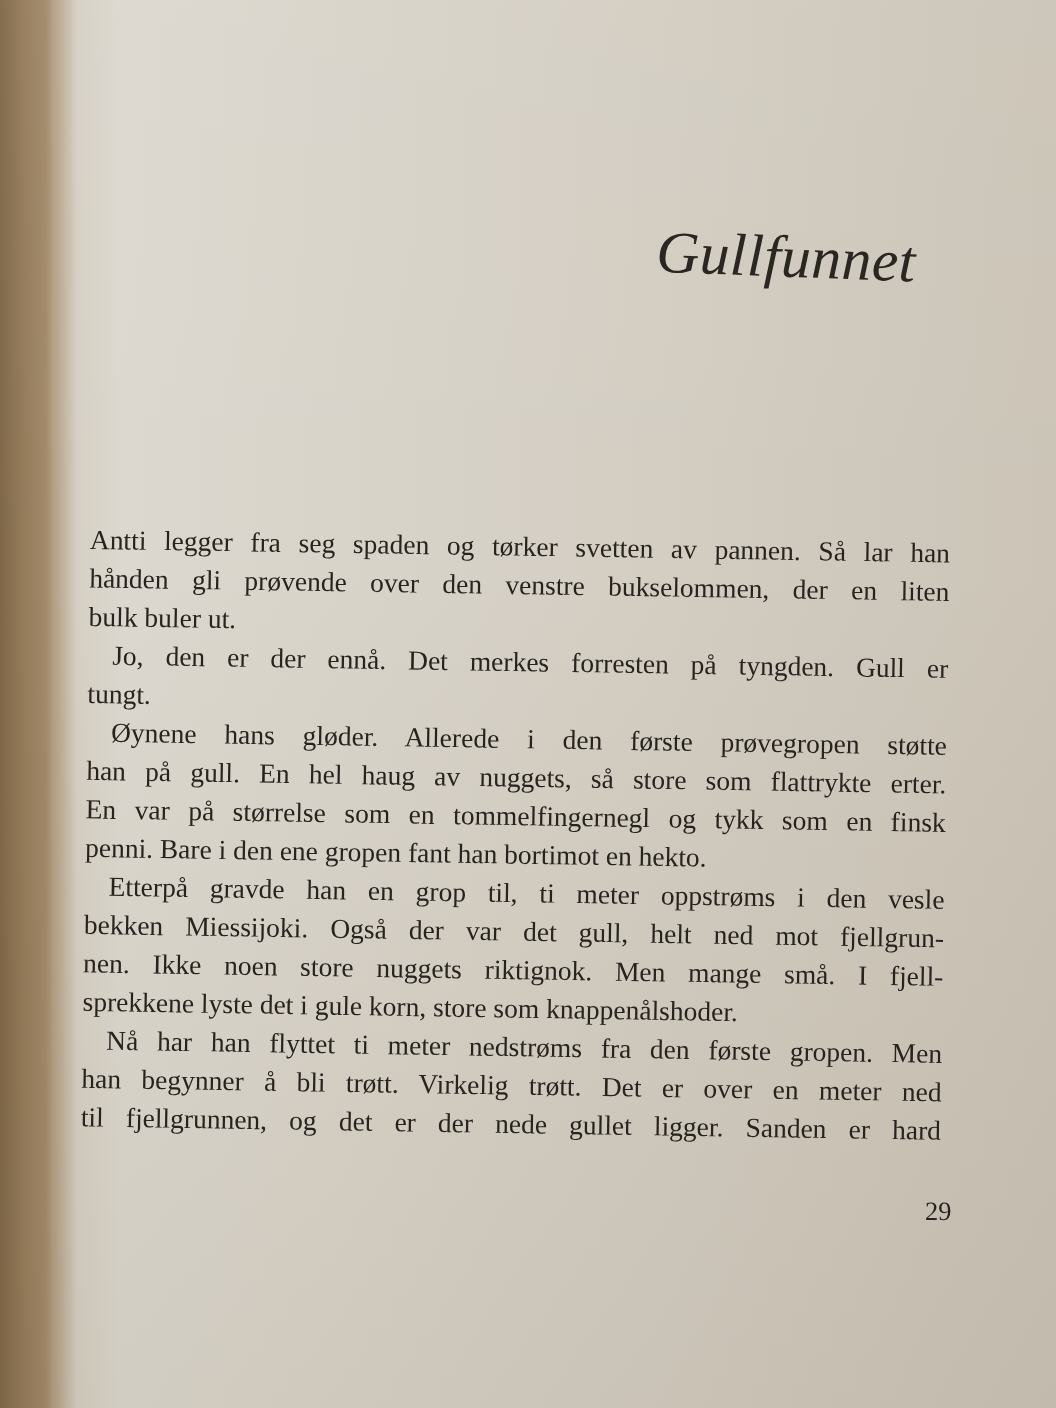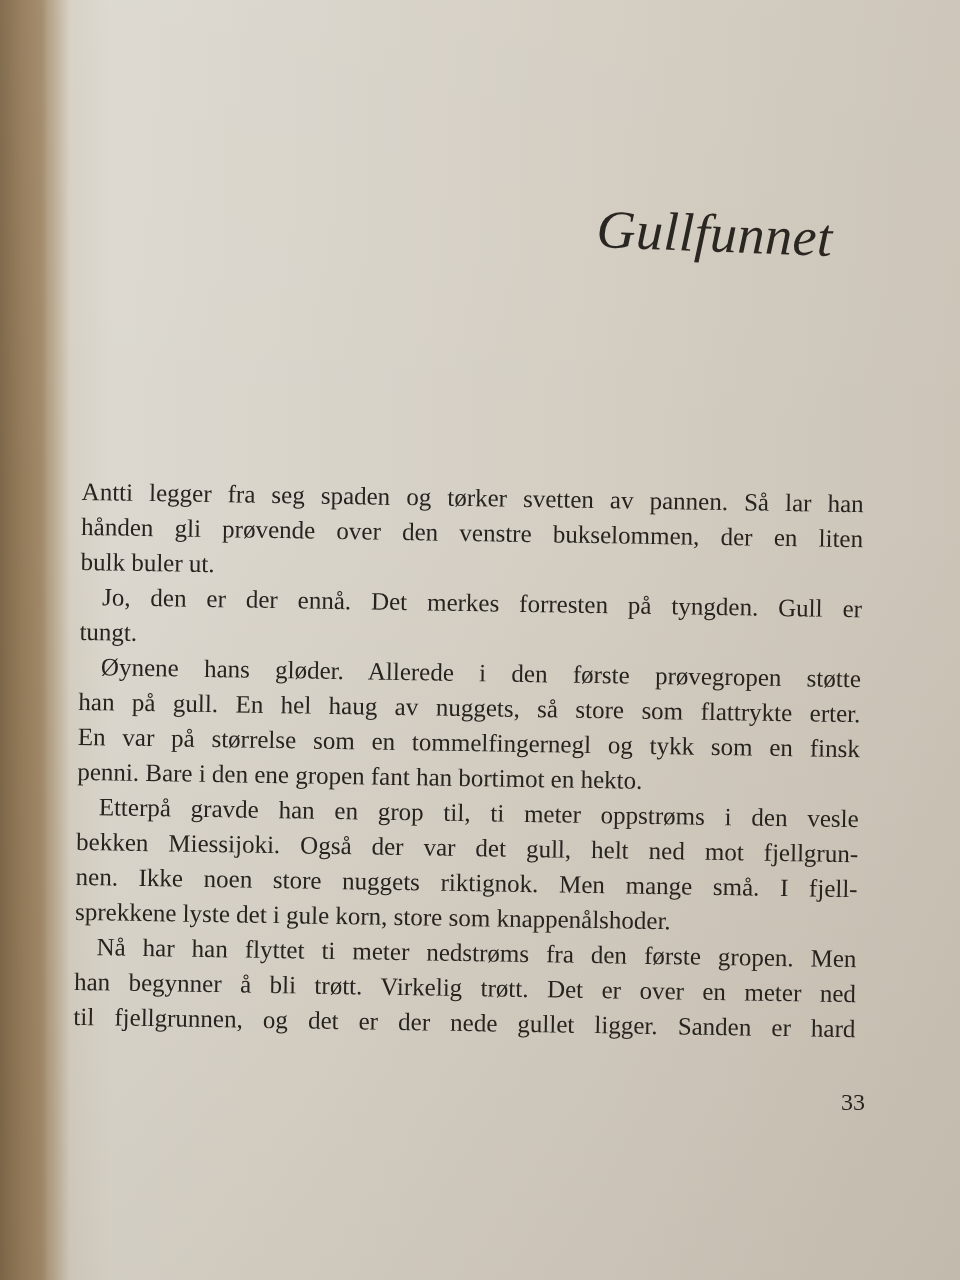--- a/index.html
+++ b/index.html
@@ -121,13 +121,13 @@
     <span class="line">nen. Ikke noen store nuggets riktignok. Men mange små. I fjell-</span>
     <span class="line last">sprekkene lyste det i gule korn, store som knappenålshoder.</span>
   </p>
   <p class="para">
     <span class="line" style="padding-left:22px">Nå har han flyttet ti meter nedstrøms fra den første gropen. Men</span>
     <span class="line">han begynner å bli trøtt. Virkelig trøtt. Det er over en meter ned</span>
     <span class="line">til fjellgrunnen, og det er der nede gullet ligger. Sanden er hard</span>
   </p>
 </div>
 
-<div class="page-number">33</div>
+<div class="page-number">29</div>
 
 </body></html>

